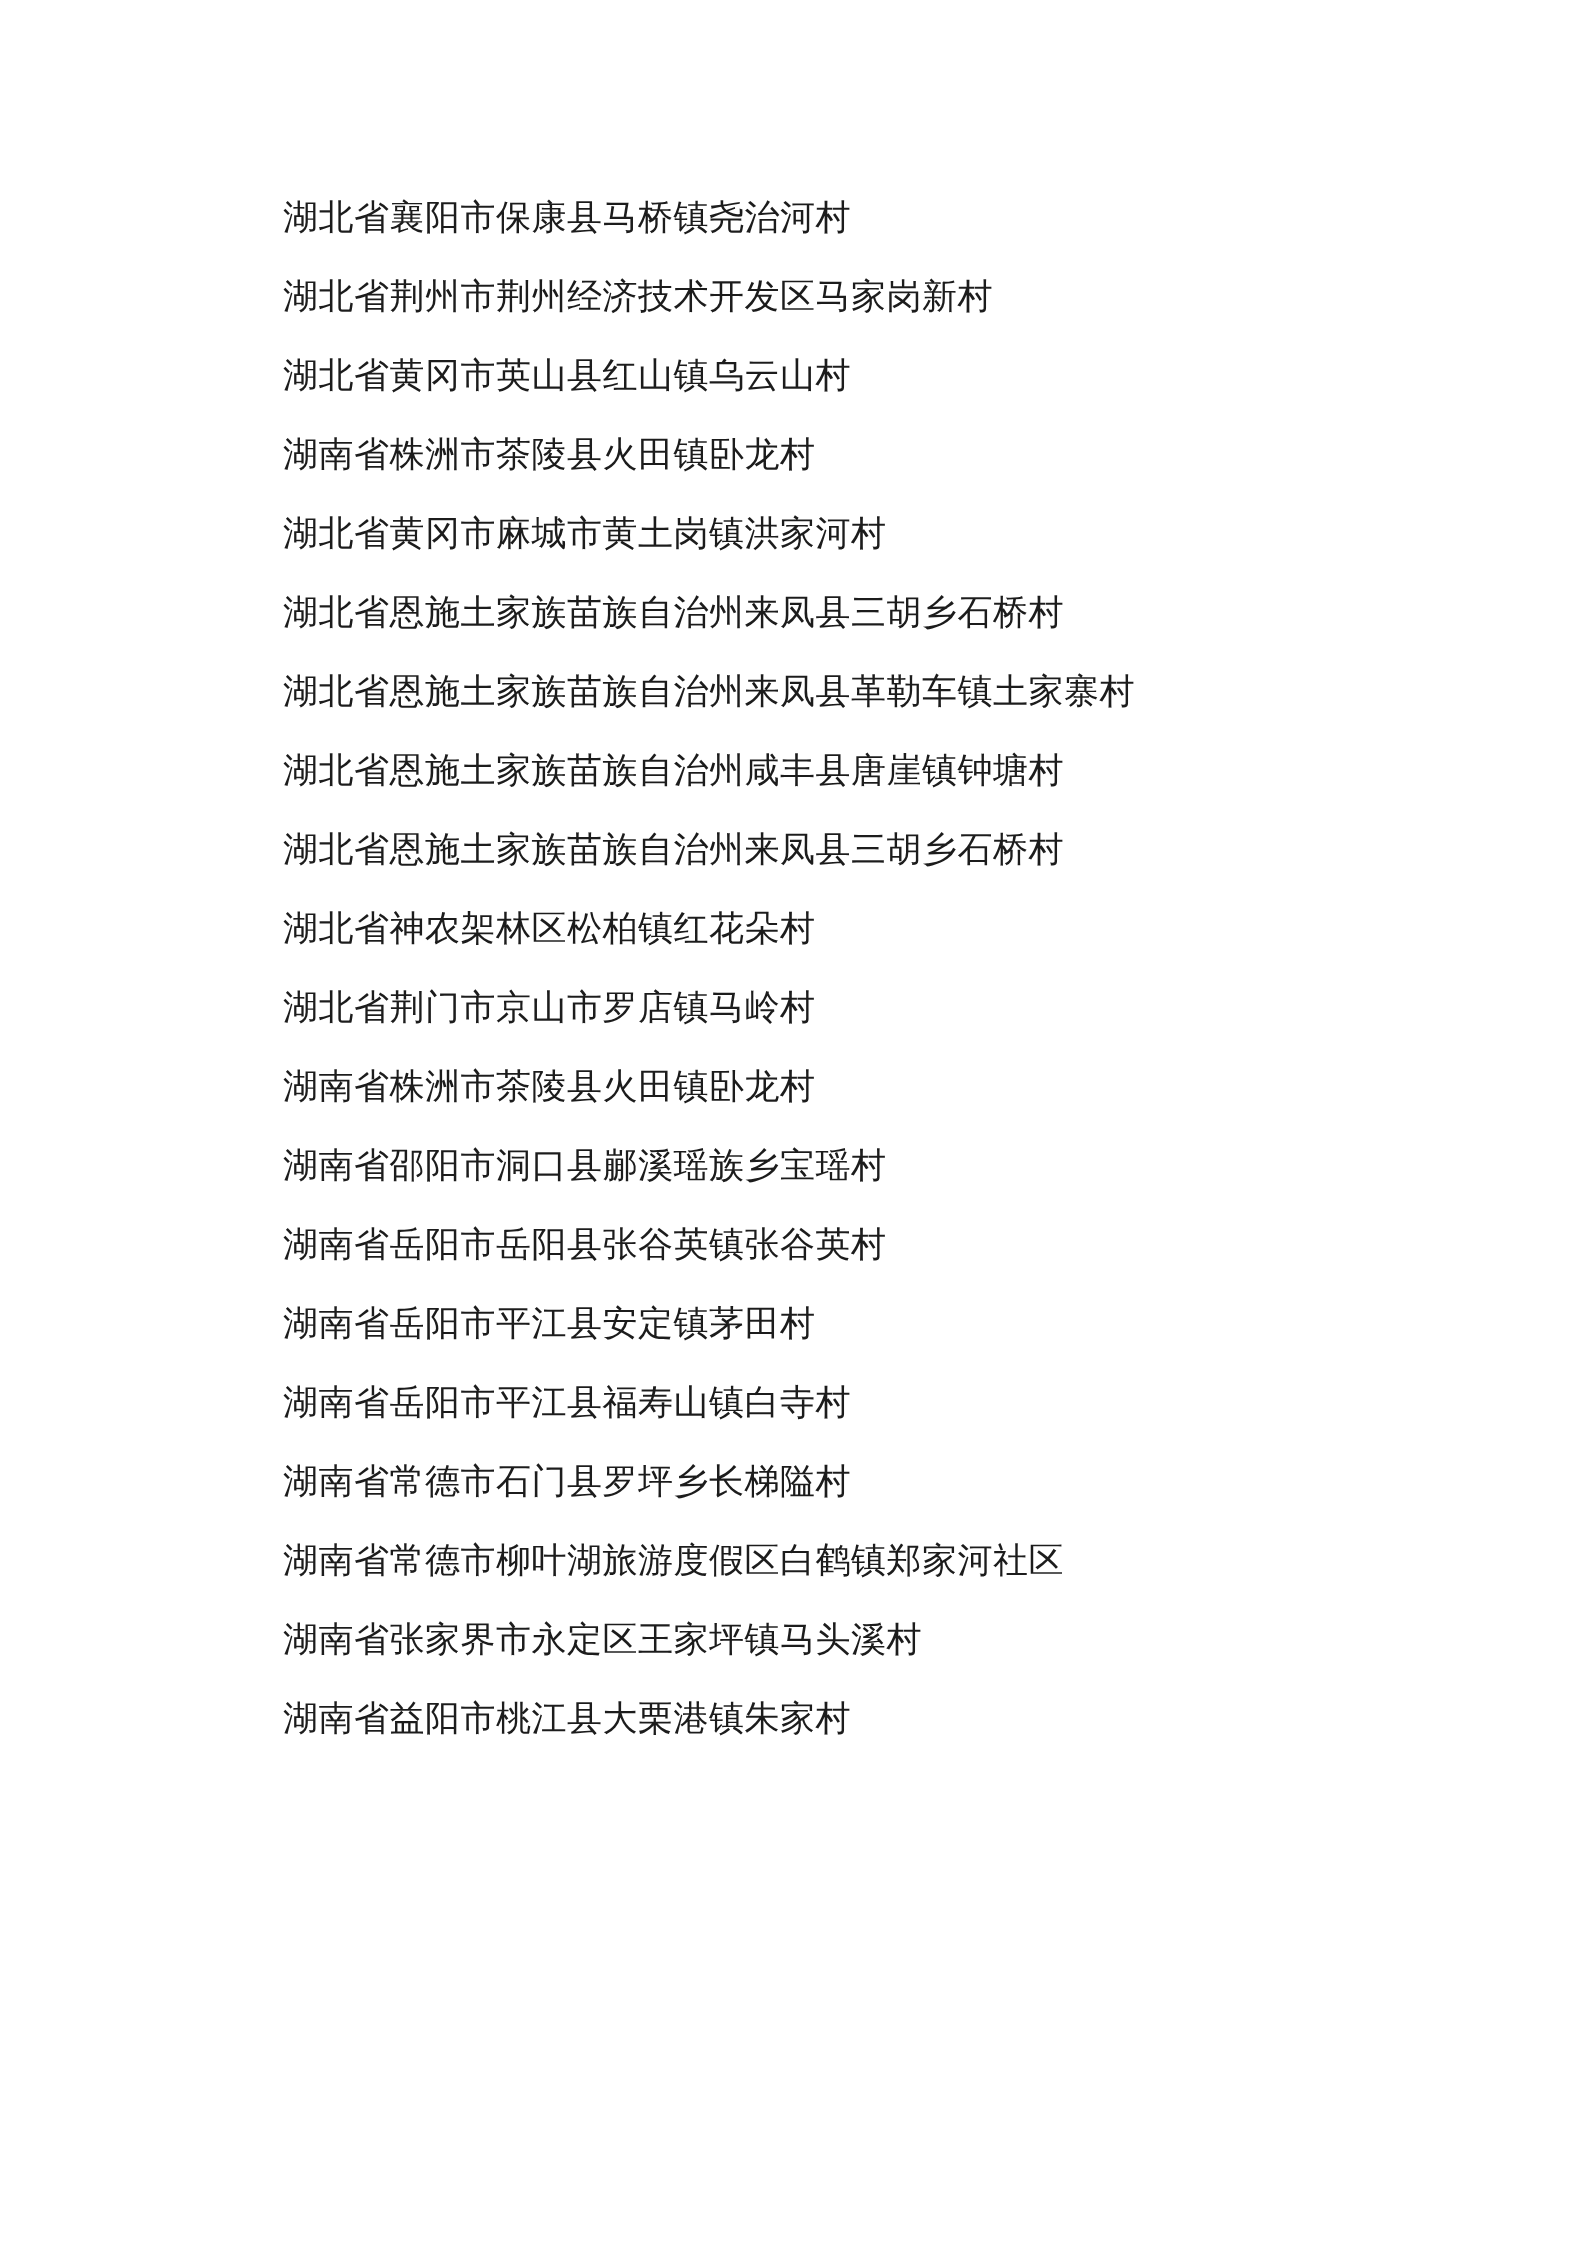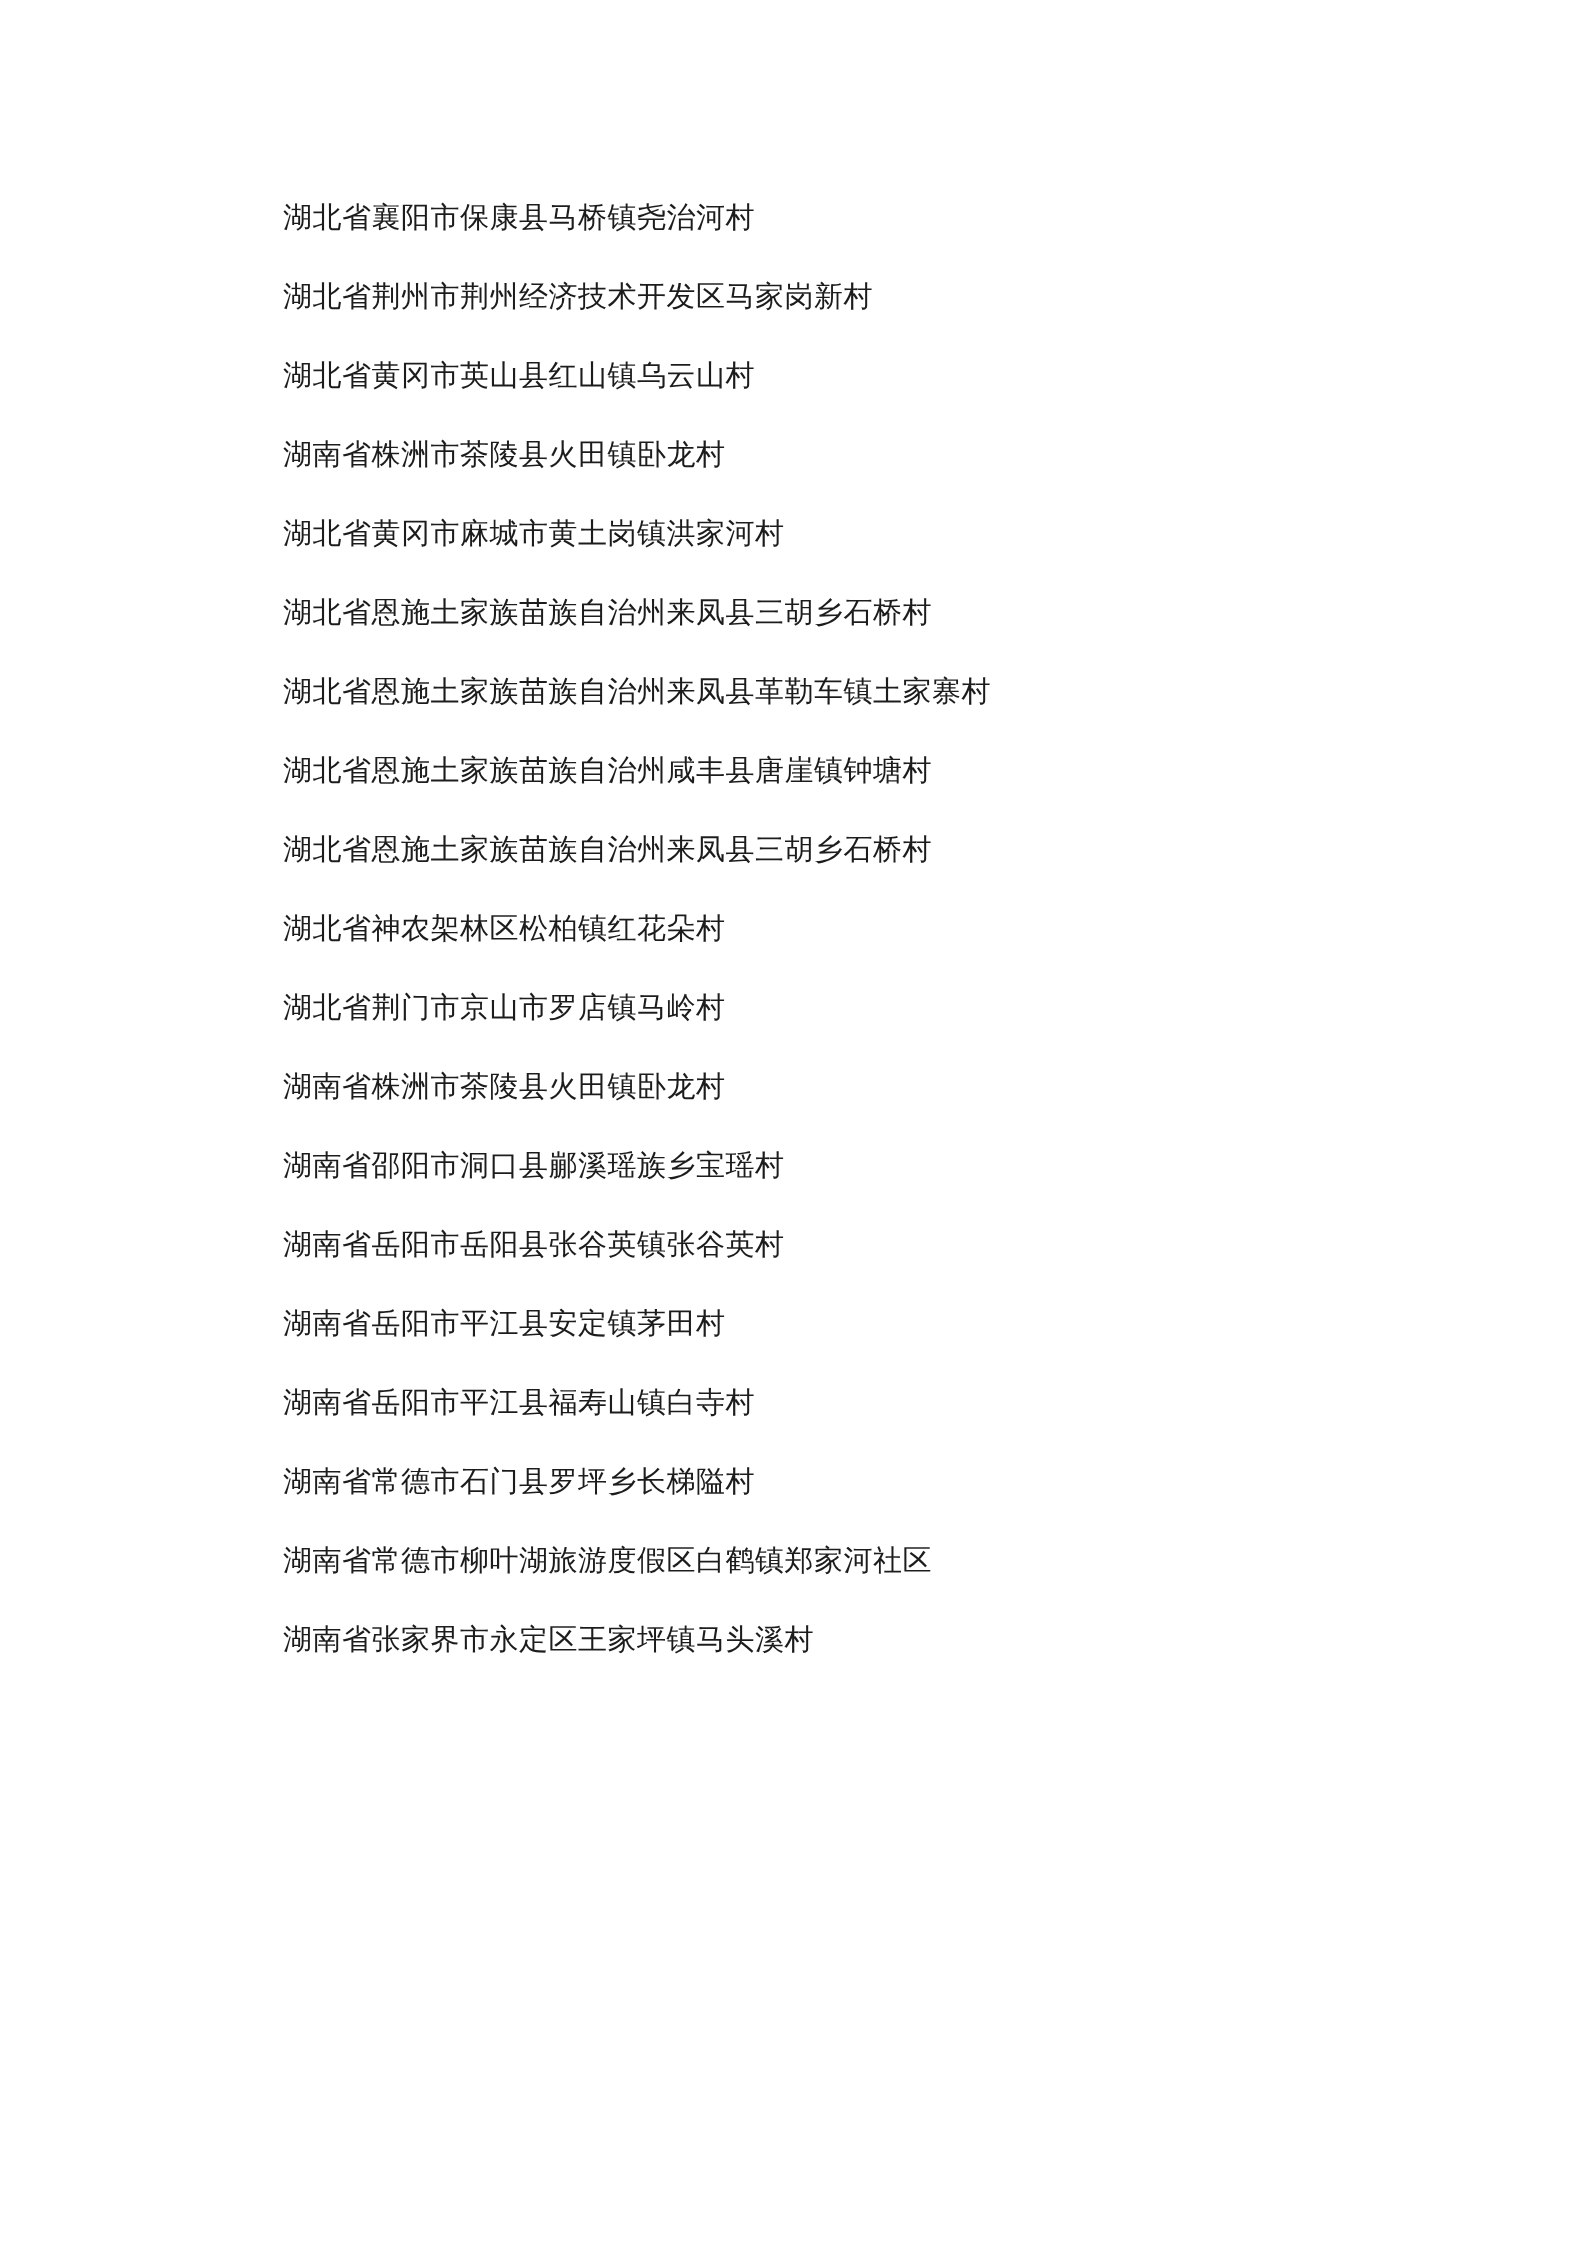--- a/index.html
+++ b/index.html
@@ -23,21 +23,21 @@
     position: absolute;
     top: 178px;
     left: 283px;
     right: 60px;
   }
   .doc-line {
     margin: 0;
     height: 79px;
     display: flex;
     align-items: center;
-    font-size: 29px;
+    font-size: 35px;
     letter-spacing: 0.5px;
     color: #1c1c1c;
     font-weight: 400;
     white-space: nowrap;
   }
 </style>
 </head>
 <body>
 
 <div class="page">
@@ -54,14 +54,15 @@
     <p class="doc-line">湖北省神农架林区松柏镇红花朵村</p>
     <p class="doc-line">湖北省荆门市京山市罗店镇马岭村</p>
     <p class="doc-line">湖南省株洲市茶陵县火田镇卧龙村</p>
     <p class="doc-line">湖南省邵阳市洞口县䣙溪瑶族乡宝瑶村</p>
     <p class="doc-line">湖南省岳阳市岳阳县张谷英镇张谷英村</p>
     <p class="doc-line">湖南省岳阳市平江县安定镇茅田村</p>
     <p class="doc-line">湖南省岳阳市平江县福寿山镇白寺村</p>
     <p class="doc-line">湖南省常德市石门县罗坪乡长梯隘村</p>
     <p class="doc-line">湖南省常德市柳叶湖旅游度假区白鹤镇郑家河社区</p>
     <p class="doc-line">湖南省张家界市永定区王家坪镇马头溪村</p>
+    <p class="doc-line">湖南省益阳市桃江县大栗港镇朱家村</p>
   </div>
 </div>
 
 </body></html>

